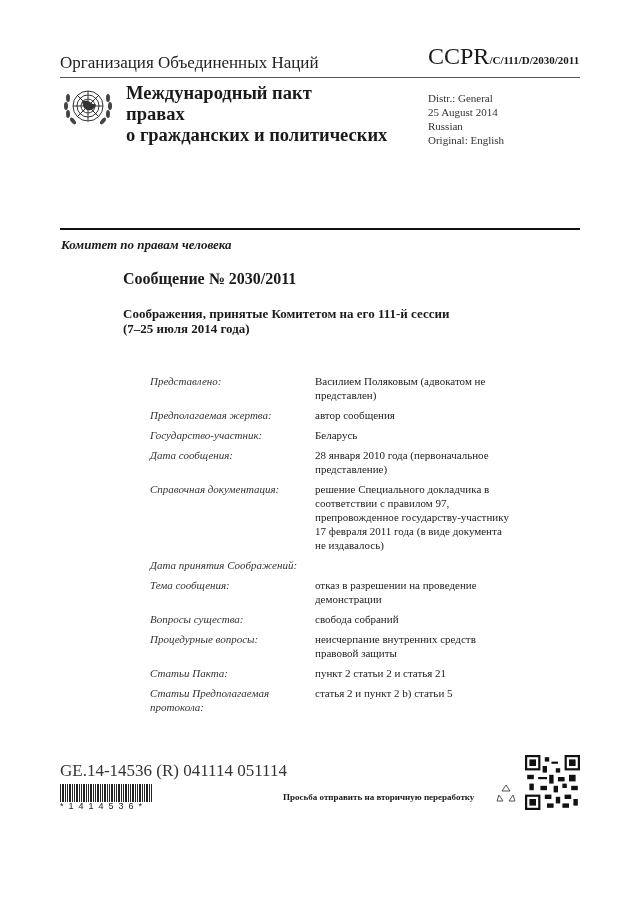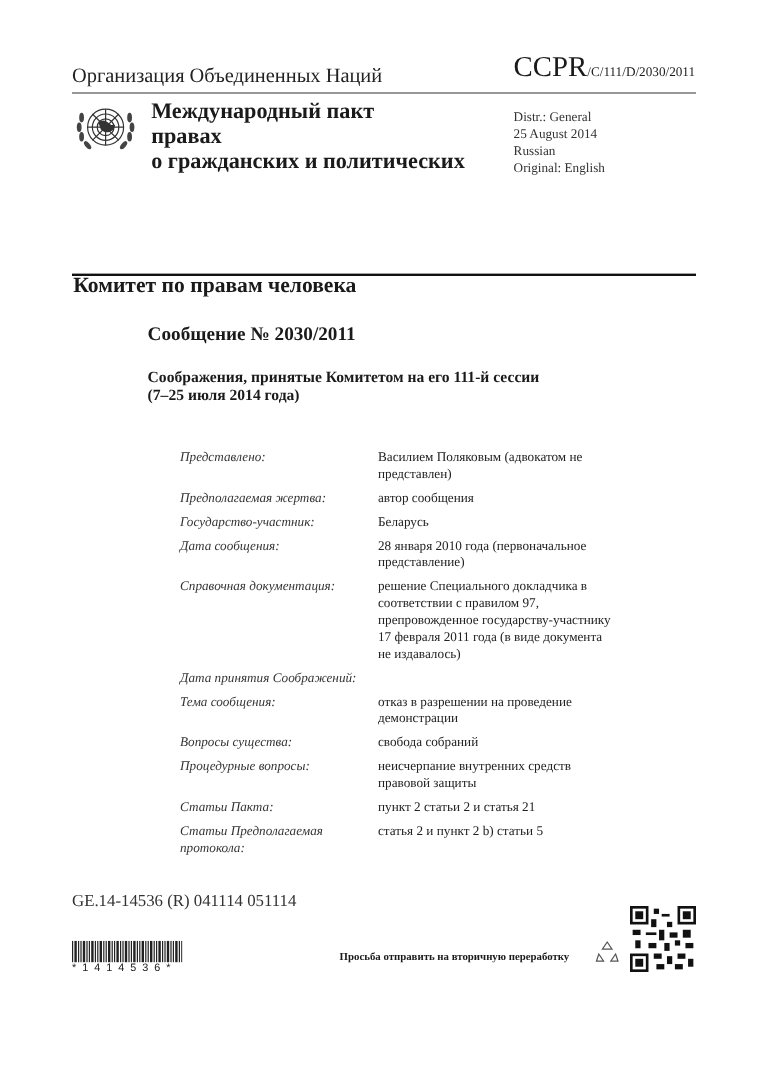--- a/index.html
+++ b/index.html
@@ -2,34 +2,34 @@
 <html><head>
 <meta charset="utf-8">
 <style>
   html, body { margin: 0; padding: 0; background: #ffffff; }
   body { width: 640px; height: 905px; position: relative; overflow: hidden;
          font-family: "Liberation Serif", "DejaVu Serif", serif; color: #1a1a1a; }
   .abs { position: absolute; }
   .org { left: 60px; top: 53px; font-size: 17px; color: #222; }
   .symbol { left: 428px; top: 43px; white-space: nowrap; }
   .symbol .big { font-size: 24px; }
-  .symbol .small { font-size: 11px; }
+  .symbol .small { font-size: 11px; font-weight: bold; }
   .rule-thin { left: 60px; top: 77px; width: 520px; height: 1px; background: #555; }
   .logo { left: 62px; top: 82px; width: 52px; height: 50px; }
   .title { left: 126px; top: 83px; font-size: 18.5px; font-weight: bold; line-height: 21px; }
   .distr { left: 428px; top: 91px; font-size: 11px; line-height: 14px; color: #333; }
   .rule-thick { left: 60px; top: 228px; width: 520px; height: 2px; background: #111; }
-  .committee { left: 61px; top: 227px; font-size: 18px; font-weight: bold; }
+  .committee { left: 61px; top: 237px; font-size: 13px; font-weight: bold; font-style: italic; }
   .comm-no { left: 123px; top: 270px; font-size: 16px; font-weight: bold; }
   .views { left: 123px; top: 306px; font-size: 13px; font-weight: bold; line-height: 15px; }
   .meta { left: 150px; top: 348px; width: 360px; font-size: 11px; line-height: 14px; margin-top: 26px; }
   .row { display: flex; margin-bottom: 6px; }
   .row .k { width: 165px; font-style: italic; color: #333; flex-shrink: 0; }
   .row .v { width: 195px; color: #222; }
-  .footer-code { left: 60px; top: 744px; font-size: 14px; color: #333; }
+  .footer-code { left: 60px; top: 761px; font-size: 17px; color: #333; }
   .barcode { left: 60px; top: 784px; width: 92px; height: 18px; }
   .barcode-num { left: 60px; top: 801px; font-size: 9px; letter-spacing: 5px; font-family: "Liberation Sans", sans-serif; }
   .recycle { left: 283px; top: 792px; font-size: 9px; font-weight: bold; }
   .recycle-icon { left: 496px; top: 783px; width: 20px; height: 20px; }
   .qr { left: 525px; top: 755px; width: 55px; height: 55px; }
 </style>
 </head>
 <body>
 
 <div class="abs org">Организация Объединенных Наций</div>

